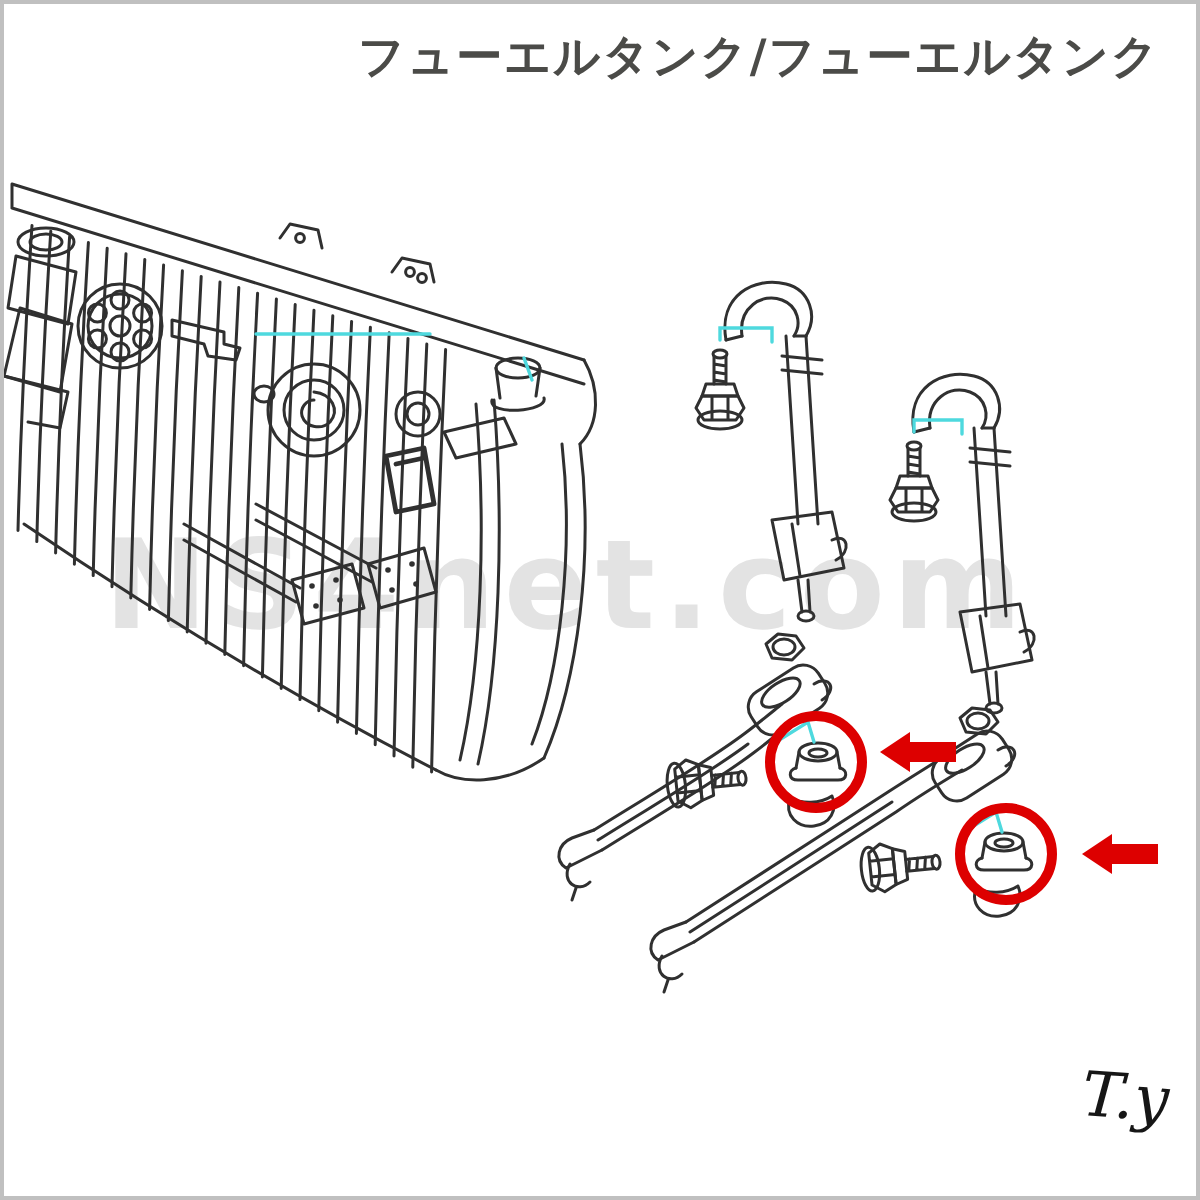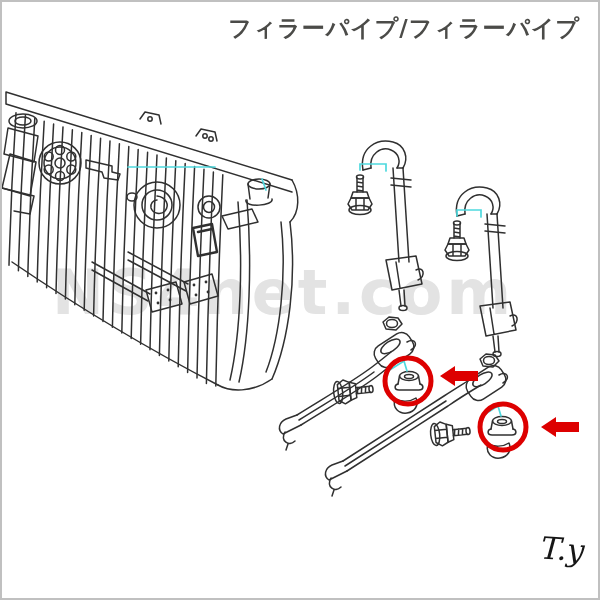--- a/index.html
+++ b/index.html
@@ -208,15 +208,15 @@
     <use href="#underring" transform="translate(499,447)"></use>
   </g>
   <path class="cy" d="M482,416 L498,406 L501,416"></path>
 
   <circle class="red-stroke" cx="408" cy="381" r="23"></circle>
   <polygon class="red-fill" points="440,376 455,366 455,371 478,371 478,381 455,381 455,386"></polygon>
   <circle class="red-stroke" cx="503" cy="427" r="23"></circle>
   <polygon class="red-fill" points="541,427 556,417 556,422 579,422 579,432 556,432 556,437"></polygon>
 </svg>
 
-<div class="title">フィラーパイプ/フィラーパイプ</div>
+<div class="title">フューエルタンク/フューエルタンク</div>
 
 <div class="signature">T.y</div>
 
 </body></html>

